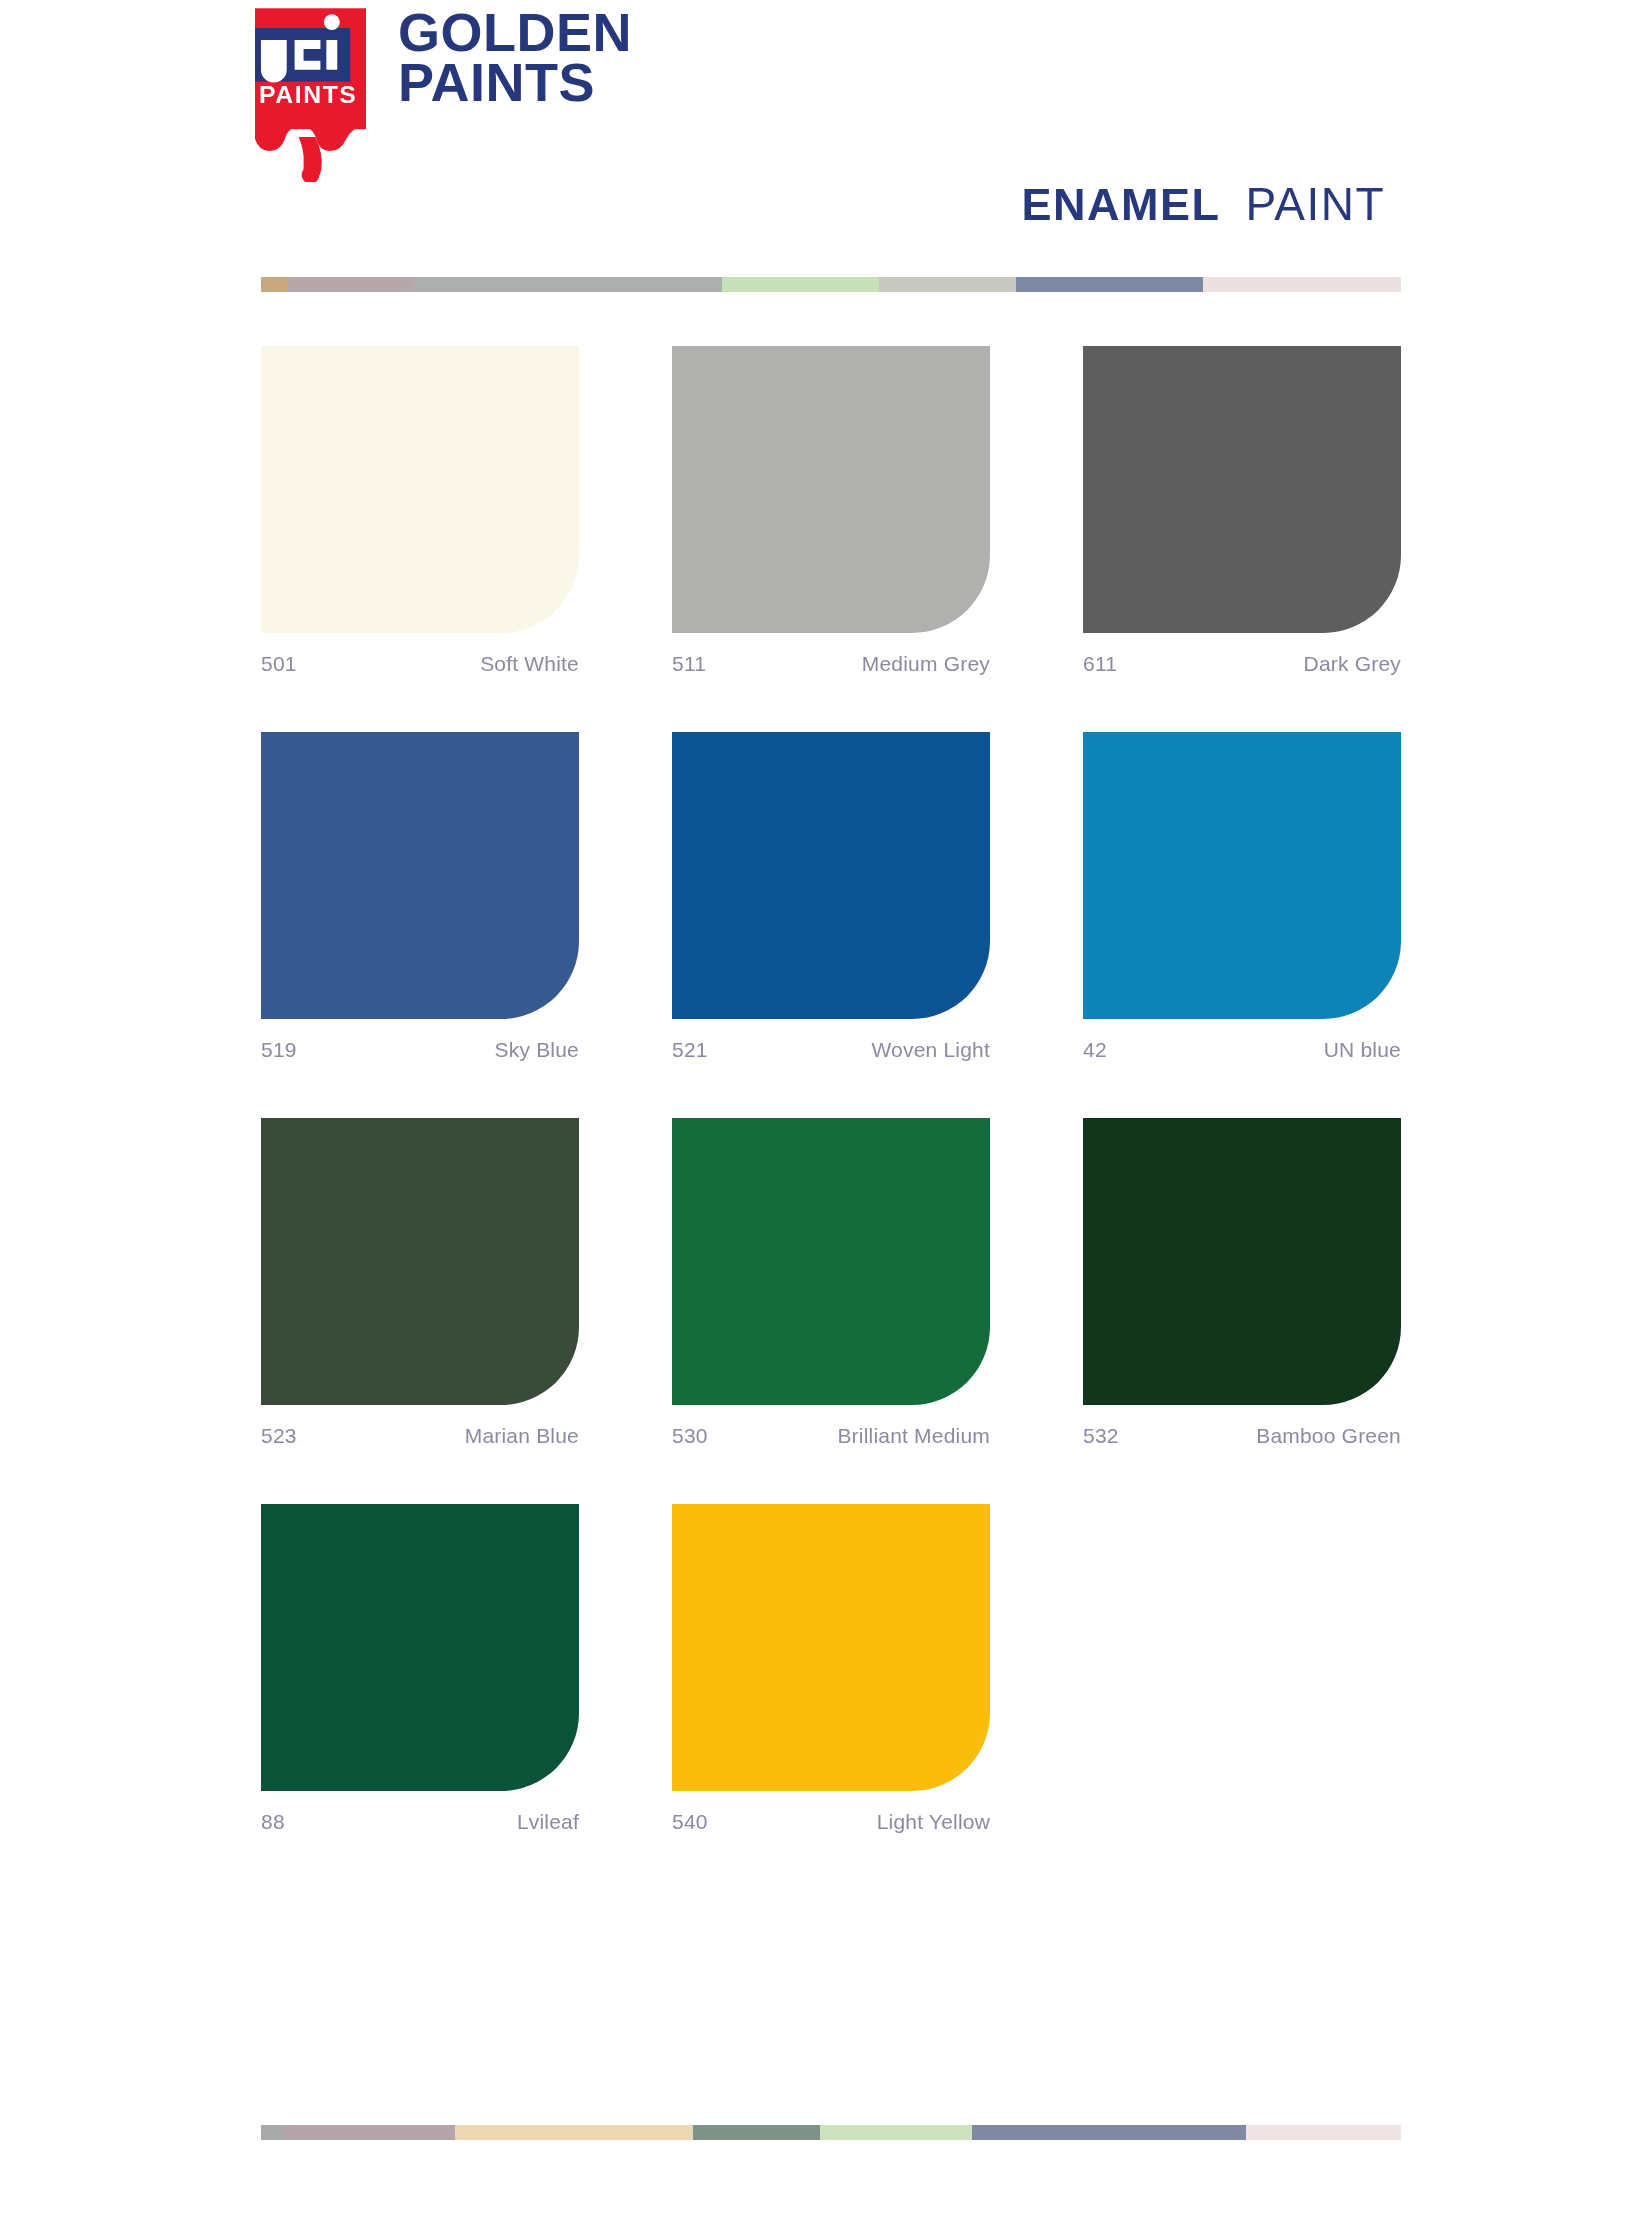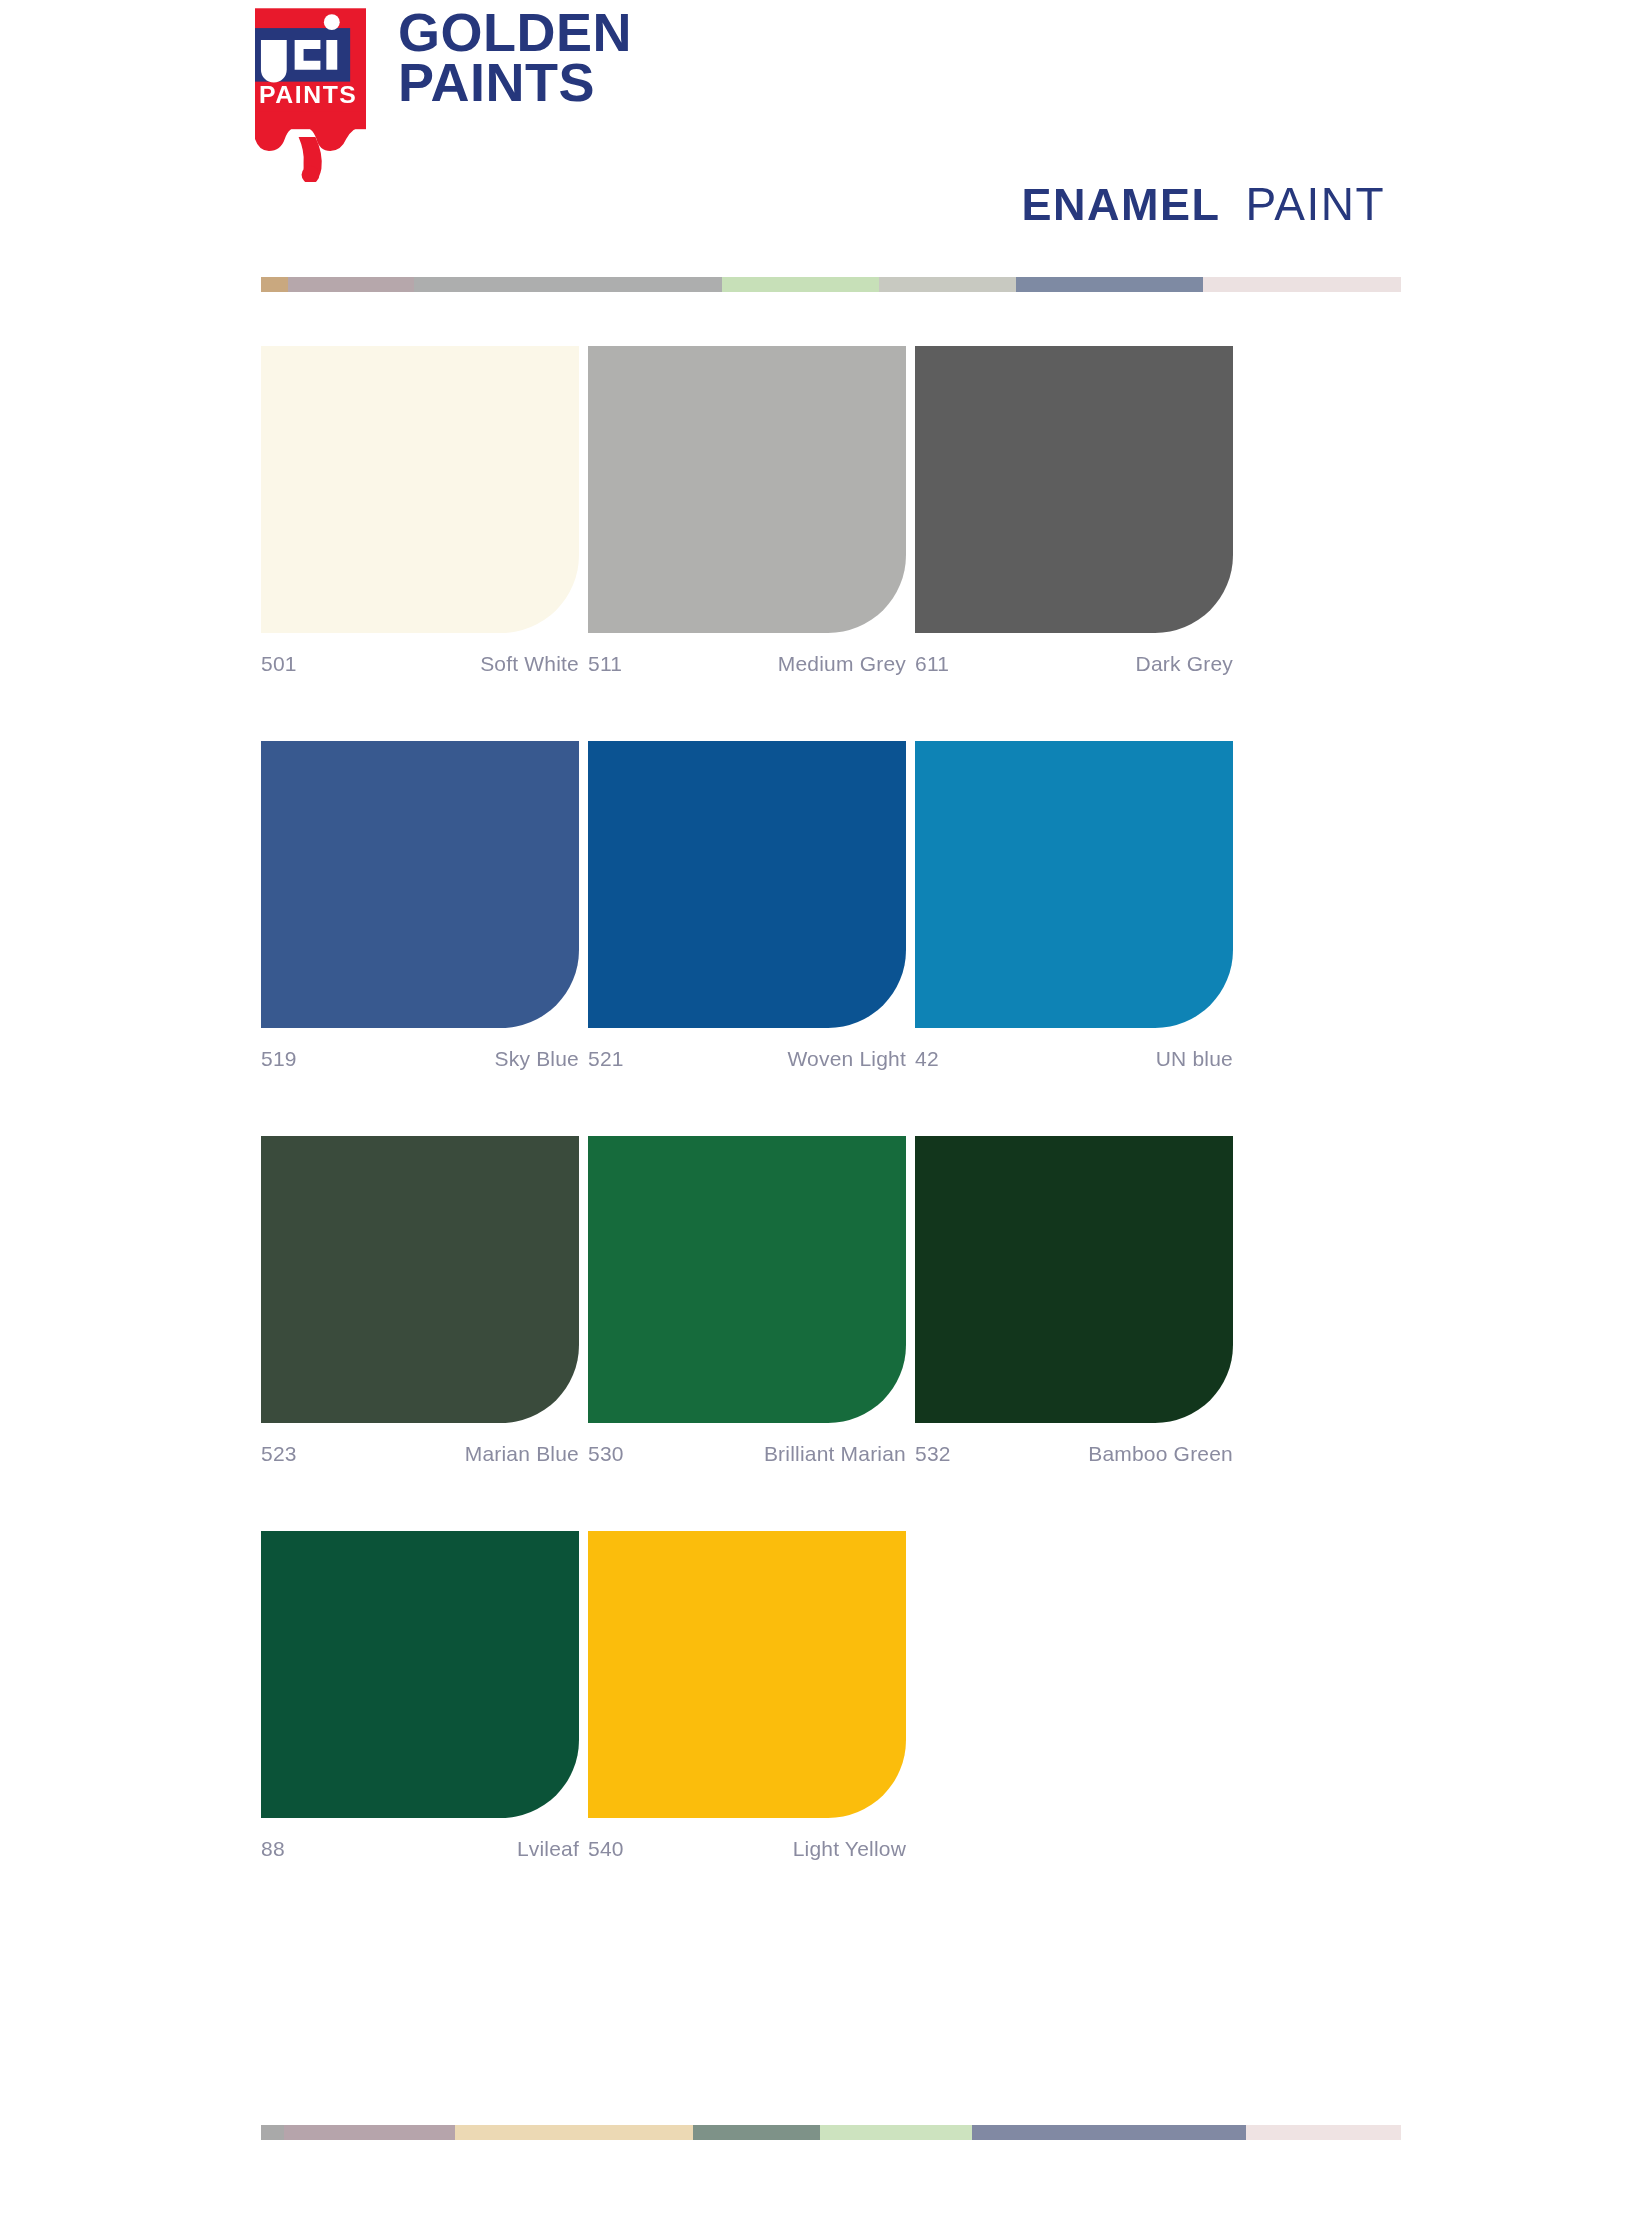--- a/index.html
+++ b/index.html
@@ -94,21 +94,20 @@
   
   .grid {
     position: absolute;
     left: 261px;
     top: 346px;
     width: 1140px;
     display: grid;
     grid-template-columns: repeat(3, 318px);
     column-gap: 93px;
     row-gap: 0px;
-    gap: 9px;
   }
 
   .swatch-cell {
     width: 318px;
     margin-bottom: 56px;
   }
 
   .swatch-chip {
     width: 318px;
     height: 287px;
@@ -227,21 +226,21 @@
         <div class="swatch-chip" style="background: rgb(58, 75, 60);"></div>
         <div class="swatch-meta">
           <span class="swatch-code">523</span>
           <span class="swatch-name">Marian Blue</span>
         </div>
       </div>
       <div class="swatch-cell">
         <div class="swatch-chip" style="background: rgb(22, 107, 60);"></div>
         <div class="swatch-meta">
           <span class="swatch-code">530</span>
-          <span class="swatch-name">Brilliant Marian</span>
+          <span class="swatch-name">Brilliant Medium</span>
         </div>
       </div>
       <div class="swatch-cell">
         <div class="swatch-chip" style="background: rgb(18, 54, 28);"></div>
         <div class="swatch-meta">
           <span class="swatch-code">532</span>
           <span class="swatch-name">Bamboo Green</span>
         </div>
       </div>
       <div class="swatch-cell">

